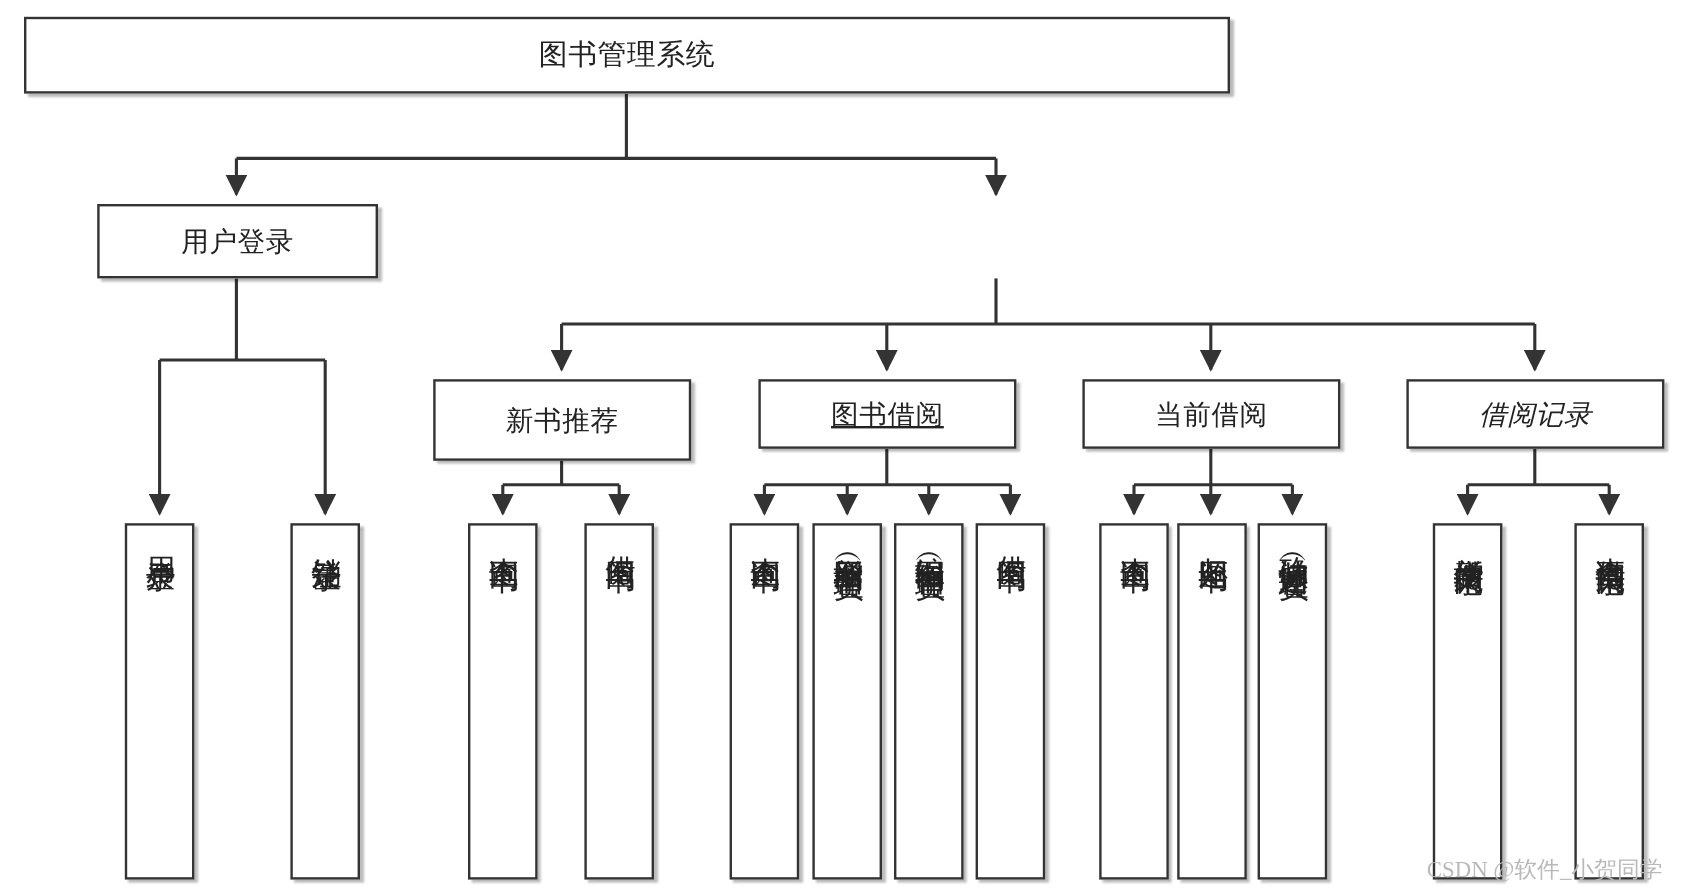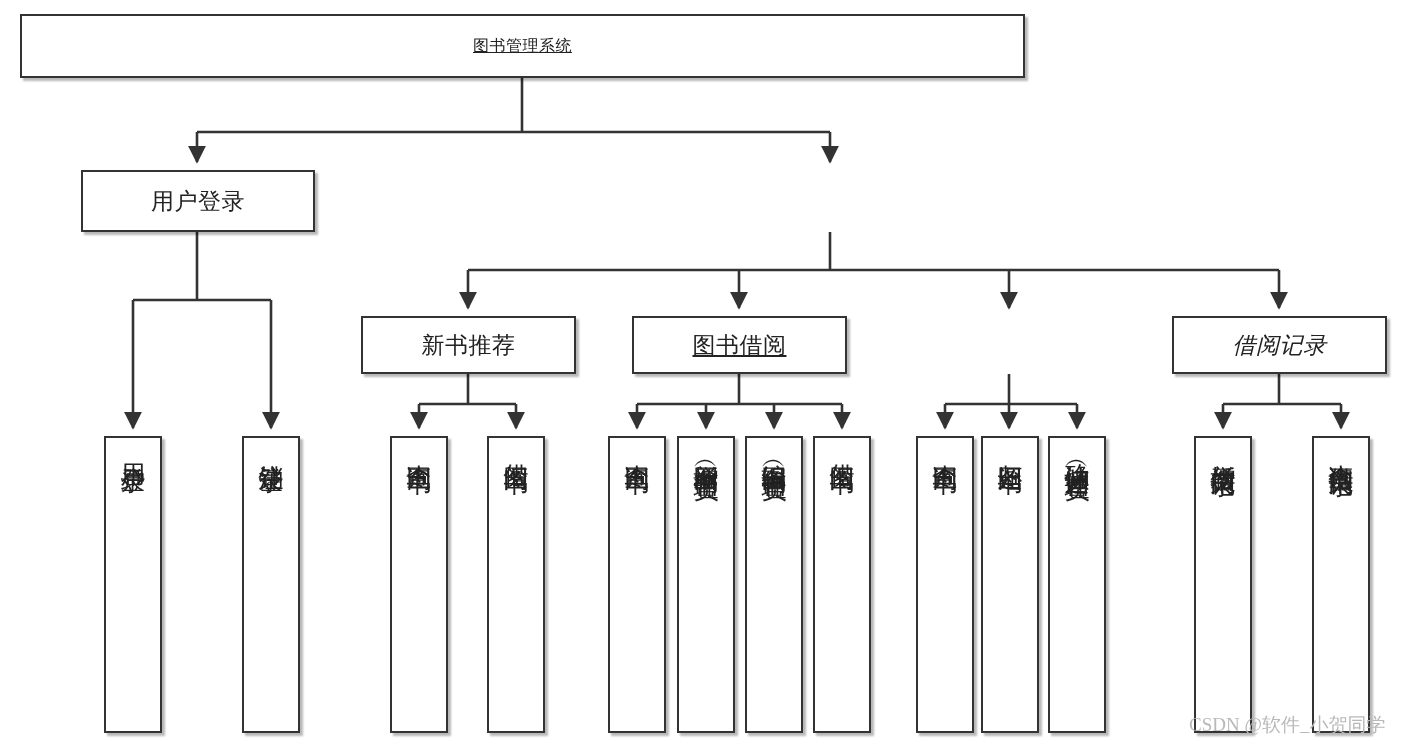--- a/index.html
+++ b/index.html
@@ -42,21 +42,21 @@
     display: block;
     text-align: center;
     line-height: 1.08;
     letter-spacing: 0.5px;
   }
   
   .node.horiz .label {
     writing-mode: horizontal-tb;
     font-size: 23px;
   }
-  .node.root .label { font-size: 16px; text-decoration: underline; }
+  .node.root .label { font-size: 24px; }
   
   .node.vert {
     align-items: flex-start;
     padding-top: 6px;
   }
   .node.vert .label {
     writing-mode: vertical-rl;
     text-orientation: upright;
     font-size: 25px;
     line-height: 1.0;
@@ -130,26 +130,29 @@
   </svg>
 
   <div class="node horiz root" style="left:20px; top:14px; width:1005px; height:64px;">
     <span class="label">图书管理系统</span>
   </div>
 
   <div class="node horiz" style="left:81px; top:170px; width:234px; height:62px;">
     <span class="label">用户登录</span>
   </div>
 
-  <div class="node horiz" style="left:361px; top:316px; width:215px; height:58px;">
+  <div class="node horiz" style="left:361px; top:316px; width:215px; height:68px;">
     <span class="label">新书推荐</span>
   </div>
   <div class="node horiz" style="left:632px; top:316px; width:215px; height:58px;text-decoration:underline;">
     <span class="label">图书借阅</span>
   </div>
+  <div class="node horiz" style="left:902px; top:316px; width:215px; height:58px;">
+    <span class="label">当前借阅</span>
+  </div>
   <div class="node horiz" style="left:1172px; top:316px; width:215px; height:58px;font-style:italic;">
     <span class="label">借阅记录</span>
   </div>
 
   <div class="node vert" style="left:104px; top:436px; width:58px; height:297px;">
     <span class="label">用户登录</span>
   </div>
   <div class="node vert" style="left:242px; top:436px; width:58px; height:297px;">
     <span class="label">注销登录</span>
   </div>

